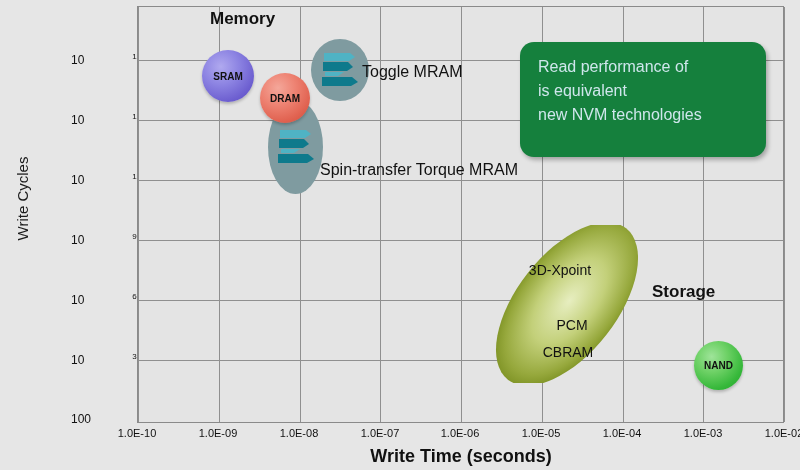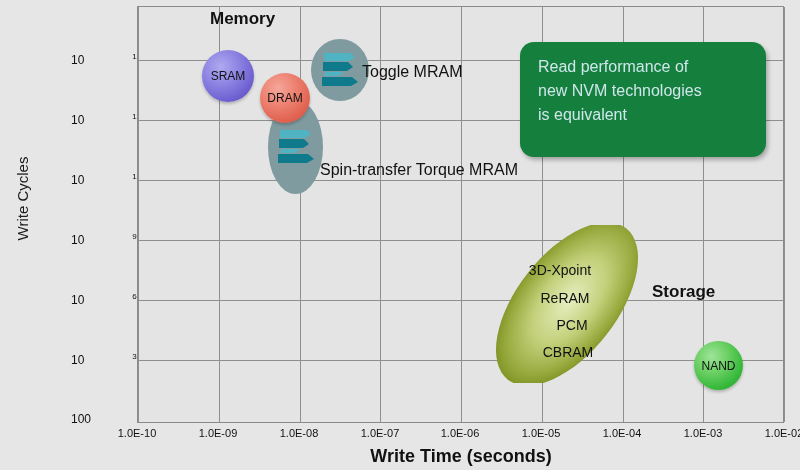--- a/index.html
+++ b/index.html
@@ -97,25 +97,26 @@
 
   
   .sphere {
     position: absolute;
     border-radius: 50%;
     display: flex;
     align-items: center;
     justify-content: center;
   }
   .sphere span {
-    font-size: 12px;
+    font-size: 10px;
     color: #111;
     position: relative;
     z-index: 3;
     white-space: nowrap;
+    font-weight: bold;
   }
 
   #sram {
     left: 202px; top: 50px;
     width: 52px; height: 52px;
     background: radial-gradient(circle at 36% 32%, #b0a9ef 0%, #8c83e2 38%, #6d5fd0 72%, #5b4cc0 100%);
     box-shadow: 0 2px 3px rgba(0,0,0,0.22);
   }
   #dram {
     left: 260px; top: 73px;
@@ -289,23 +290,22 @@
 
   <div class="chart-label bold" style="left:210px; top:9px">Memory</div>
 
   <div class="chart-label" style="left:362px; top:63px">Toggle MRAM</div>
 
   <div class="chart-label" style="left:320px; top:161px">Spin-transfer Torque MRAM</div>
 
   <div class="chart-label bold" style="left:652px; top:282px">Storage</div>
 
   <div class="tech-label" style="left:500px; top:262px; width:120px">3D-Xpoint</div>
-  <div class="tech-label" style="left:505px; top:290px; width:120px">ReRAM</div>
   <div class="tech-label" style="left:512px; top:317px; width:120px">PCM</div>
   <div class="tech-label" style="left:508px; top:344px; width:120px">CBRAM</div>
 
   <div id="callout">
     <span class="line">Read performance of</span>
+    <span class="line">is equivalent</span>
     <span class="line">new NVM technologies</span>
-    <span class="line">is equivalent</span>
   </div>
 
 </div>
 
 </body></html>

